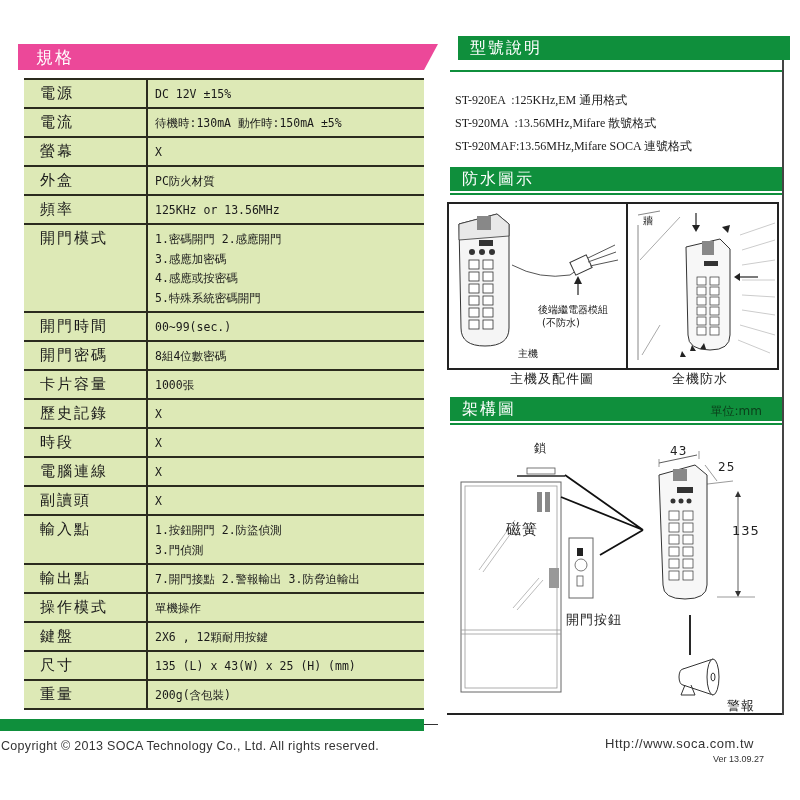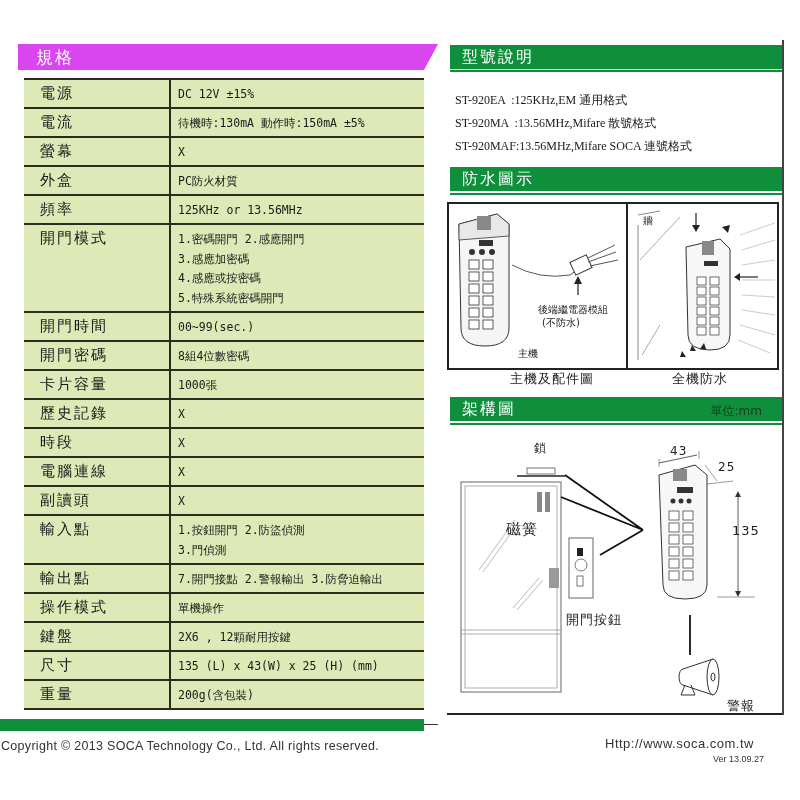--- a/index.html
+++ b/index.html
@@ -1,27 +1,27 @@
 <!DOCTYPE html>
 <html><head>
 <meta charset="utf-8">
 <style>
   * { box-sizing: border-box; margin: 0; padding: 0; }
   html, body { width: 800px; height: 800px; background: #ffffff; overflow: hidden; }
   body { position: relative; font-family: "DejaVu Sans", sans-serif; color: #1a1a1a; }
 
   
-  #spec-header { position: absolute; left: 18px; top: 44px; width: 420px; height: 26px; background: #d946ef; text-align: right; }
+  #spec-header { position: absolute; left: 18px; top: 44px; width: 420px; height: 26px; background: #ec4899; text-align: right; }
   #spec-header .title { position: absolute; left: 18px; top: 2px; color: #fff; font-size: 17px; letter-spacing: 2px; }
   #spec-notch { position: absolute; left: 424px; top: 44px; width: 0; height: 0;
     border-left: 14px solid transparent; border-right: 14px solid transparent; border-bottom: 26px solid #ffffff; }
 
   #spec-table { position: absolute; left: 24px; top: 78px; width: 400px; border-collapse: collapse; background: #dde9b6; }
   #spec-table td { border-top: 2px solid #2b2b1e; border-bottom: 2px solid #2b2b1e; vertical-align: top; }
-  #spec-table td.k { width: 146px; border-right: 2px solid #2b2b1e; padding: 4px 0 0 16px; font-size: 15px; letter-spacing: 2px; }
+  #spec-table td.k { width: 123px; border-right: 2px solid #2b2b1e; padding: 4px 0 0 16px; font-size: 15px; letter-spacing: 2px; }
   #spec-table td.v { padding: 5px 0 0 7px; font-family: "DejaVu Sans Mono", monospace; font-size: 11.5px; border-radius: 7px; }
   #spec-table tr { height: 29px; }
   #spec-table td.v .line { height: 19.5px; line-height: 19.5px; }
 
   #bottom-bar { position: absolute; left: 0; top: 719px; width: 424px; height: 12px; background: #0f8f3c; }
   #bottom-bar-line { position: absolute; left: 424px; top: 724px; width: 14px; height: 1px; background: #333; }
   #copyright { position: absolute; left: 1px; top: 739px; font-size: 12.5px; color: #333; font-family: "Liberation Sans", sans-serif; letter-spacing: 0.3px; }
 
   
   #right-border { position: absolute; left: 782px; top: 40px; width: 2px; height: 675px; background: #444; }
@@ -175,21 +175,21 @@
       </tr>
     </tbody>
 </table>
 
 <div id="bottom-bar"></div>
 <div id="bottom-bar-line"></div>
 <div id="copyright">Copyright © 2013  SOCA Technology Co., Ltd. All rights reserved.</div>
 
 <div id="right-border"></div>
 
-<div class="rhead" style="top:45px;">
+<div class="rhead" style="top:36px;margin-left:8px;">
   <span class="title">型號說明</span>
 </div>
 <div class="rhead-rule" style="top:70px;"></div>
 
 <div id="model-list">
   <div class="row">ST-920EA  :125KHz,EM 通用格式</div>
   <div class="row">ST-920MA  :13.56MHz,Mifare 散號格式</div>
   <div class="row">ST-920MAF:13.56MHz,Mifare SOCA 連號格式</div>
 </div>
 

